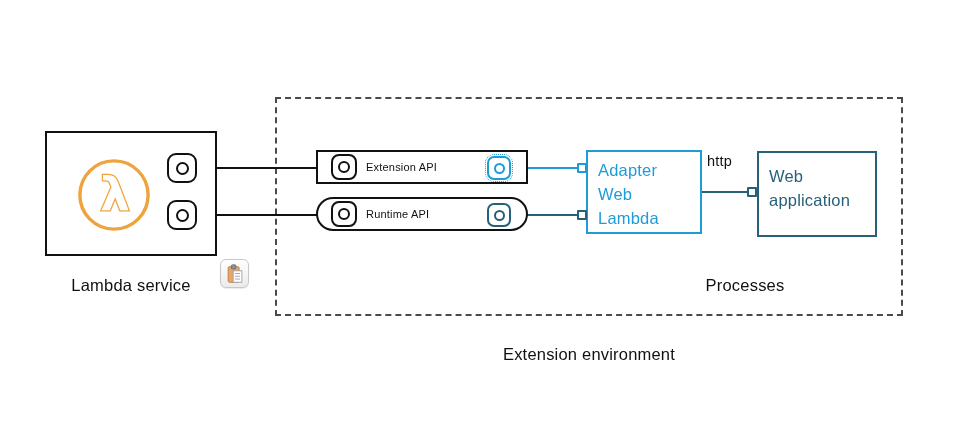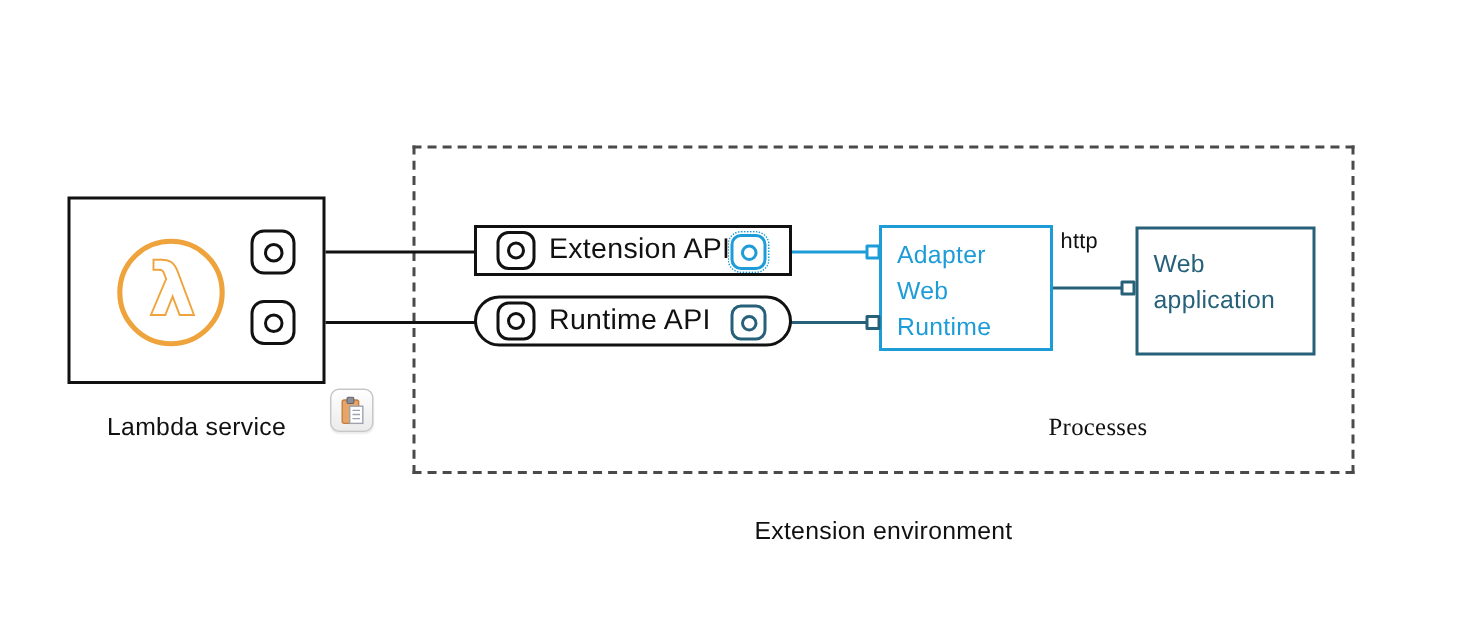--- a/index.html
+++ b/index.html
@@ -10,21 +10,21 @@
   }
   .abs{position:absolute;}
   
   .exec-env{border:2px dashed #4a4a4a;background:transparent;}
   .node{border:2px solid #111;background:#fff;}
   .node-cyan{border:2px solid #1e9cd7;background:#fff;color:#1e9cd7;}
   .node-teal{border:2px solid #266079;background:#fff;color:#266079;}
   
   .lbl{font-size:16.5px;letter-spacing:.2px;color:#111;line-height:20px;}
   .center{text-align:center;}
-  .api-label{position:absolute;left:48px;top:0;height:100%;display:flex;align-items:center;font-size:19px;letter-spacing:.2px;color:#111;}
+  .api-label{position:absolute;left:48px;top:0;height:100%;display:flex;align-items:center;font-size:11px;letter-spacing:.2px;color:#111;}
   .adapter-text{padding:6px 0 0 10px;font-size:16.5px;line-height:24px;letter-spacing:.2px;}
   .webapp-text{padding:11px 0 0 10px;font-size:16.5px;line-height:24px;letter-spacing:.2px;}
   .http{font-size:14.5px;font-weight:400;letter-spacing:.2px;color:#111;}
   
   .line{position:absolute;height:2px;}
   .line-black{background:#111;}
   .line-cyan{background:#1e9cd7;}
   .line-teal{background:#266079;}
   
   .port{position:absolute;background:#fff;display:flex;align-items:center;justify-content:center;}
@@ -94,21 +94,21 @@
     <span class="dot dot-md"></span>
   </div>
   <div class="port port-sm-teal" style="left:487px;top:203px;">
     <span class="dot dot-teal"></span>
   </div>
 
   <div class="abs node-cyan" style="left:586px;top:150px;width:116px;height:84px;">
     <div class="adapter-text">
       <div>Adapter</div>
       <div>Web</div>
-      <div>Runtime</div>
+      <div>Lambda</div>
     </div>
   </div>
   <div class="pin pin-cyan" style="left:577px;top:163px;"></div>
   <div class="pin pin-teal" style="left:577px;top:210px;"></div>
 
   <div class="abs http" style="left:707px;top:153px;">http</div>
 
   <div class="abs node-teal" style="left:757px;top:151px;width:120px;height:86px;">
     <div class="webapp-text">
       <div>Web</div>
@@ -124,17 +124,17 @@
       <rect x="4.5" y="4" width="12" height="17" rx="1.5" fill="#E8A568" stroke="#C07F3F" stroke-width="1"></rect>
       <rect x="8" y="2" width="5" height="4.5" rx="1" fill="#8a8f98" stroke="#5f6470" stroke-width="0.8"></rect>
       <rect x="10" y="8.5" width="9.5" height="12.5" fill="#ffffff" stroke="#9ca3af" stroke-width="1"></rect>
       <line x1="12" y1="11.5" x2="17.5" y2="11.5" stroke="#9ca3af" stroke-width="1"></line>
       <line x1="12" y1="14.5" x2="17.5" y2="14.5" stroke="#9ca3af" stroke-width="1"></line>
       <line x1="12" y1="17.5" x2="17.5" y2="17.5" stroke="#9ca3af" stroke-width="1"></line>
     </svg>
   </div>
 
 
-  <div class="abs lbl center" style="left:586px;top:275px;width:292px;font-family:Liberation Serif, serif;">Processes</div>
+  <div class="abs lbl center" style="left:599px;top:275px;width:292px;">Processes</div>
 
   <div class="abs lbl center" style="left:275px;top:344px;width:628px;">Extension environment</div>
 
 </div>
 
 </body></html>

